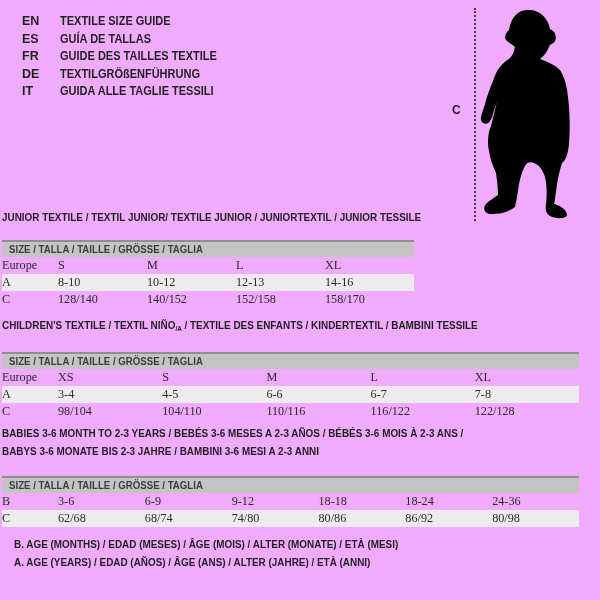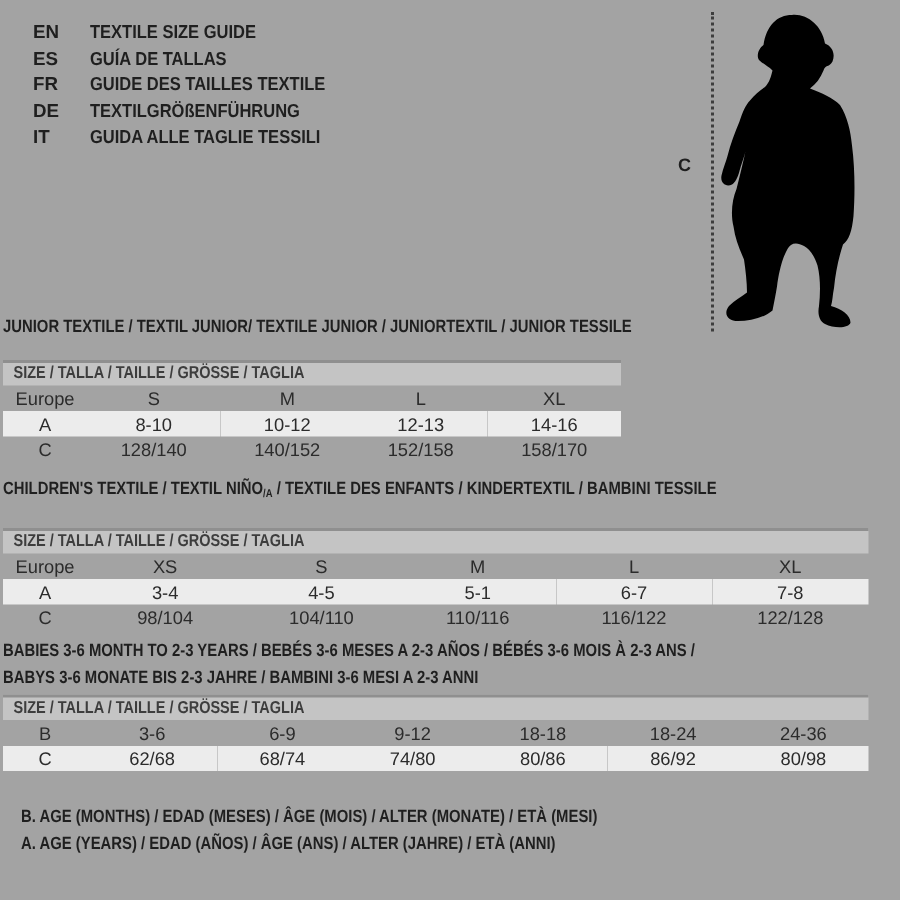--- a/index.html
+++ b/index.html
@@ -1,47 +1,47 @@
 <!DOCTYPE html>
 <html><head>
 <meta charset="utf-8">
 <title>Textile Size Guide</title>
 <style>
   html,body{margin:0;padding:0;background:#fff;}
   body{
     width:600px;height:600px;position:relative;overflow:hidden;
     font-family:"Liberation Sans", sans-serif;color:#1f1f1f;
   }
-  .page{position:absolute;inset:0;background:#a3a3a3;}
+  .page{position:absolute;inset:0;background:#f0abfc;}
 
   
   .lang-block{position:absolute;left:22px;top:13px;font-size:12.5px;font-weight:bold;line-height:17.6px;}
   .lang-row{white-space:nowrap;}
   .lang-code{display:inline-block;width:38px;}
   .condense{display:inline-block;transform:scaleX(0.84);transform-origin:0 50%;white-space:nowrap;}
   .lang-label.condense{transform:scaleX(0.88);}
 
   
   .dotted-line{position:absolute;left:474px;top:8px;height:213px;width:0;border-left:2px dotted #3e3e3e;}
   .c-label{position:absolute;left:452px;top:103px;font-size:12px;font-weight:bold;}
   .baby-svg{position:absolute;left:479px;top:4px;}
 
   
   .section{position:absolute;left:2px;}
   .s1{top:208px;width:412px;}
   .s2{top:316px;width:577px;}
   .s3{top:424px;width:577px;}
   .tbl-heading{font-weight:bold;font-size:11.8px;line-height:18px;margin-bottom:14px;}
-  .s3 .tbl-heading{margin-bottom:3px;}
+  .s3 .tbl-heading{margin-bottom:16px;}
   .h-line{white-space:nowrap;transform:scaleX(0.84);transform-origin:0 50%;}
   .sub{font-size:7.5px;vertical-align:-2px;}
   .size-bar{background:#c4c4c4;border-top:2px solid #8f8f8f;height:15px;line-height:15px;
             font-size:11.5px;font-weight:bold;color:#3d3d3d;padding-left:7px;overflow:hidden;}
   table.size-table{width:100%;border-collapse:collapse;table-layout:fixed;font-size:12.2px;color:#2b2b2b;}
-  table.size-table td{text-align:center;height:17px;padding:0;overflow:hidden;white-space:nowrap;}
+  table.size-table td{text-align:left;height:17px;padding:0;overflow:hidden;white-space:nowrap;font-family:Liberation Serif, serif;}
   td.row-label{text-align:left;padding-left:7px;width:56px;}
   tr.shaded{background:#ececec;}
 
   
   .legend{position:absolute;left:14px;top:536px;font-size:11.8px;font-weight:bold;line-height:17.5px;}
   .legend-line{white-space:nowrap;}
 </style>
 </head>
 <body>
 
@@ -128,21 +128,21 @@
             <td>XS</td>
             <td>S</td>
             <td>M</td>
             <td>L</td>
             <td>XL</td>
           </tr>
           <tr class="shaded">
             <td class="row-label">A</td>
             <td>3-4</td>
             <td>4-5</td>
-            <td>5-1</td>
+            <td>6-6</td>
             <td>6-7</td>
             <td>7-8</td>
           </tr>
           <tr>
             <td class="row-label">C</td>
             <td>98/104</td>
             <td>104/110</td>
             <td>110/116</td>
             <td>116/122</td>
             <td>122/128</td>

